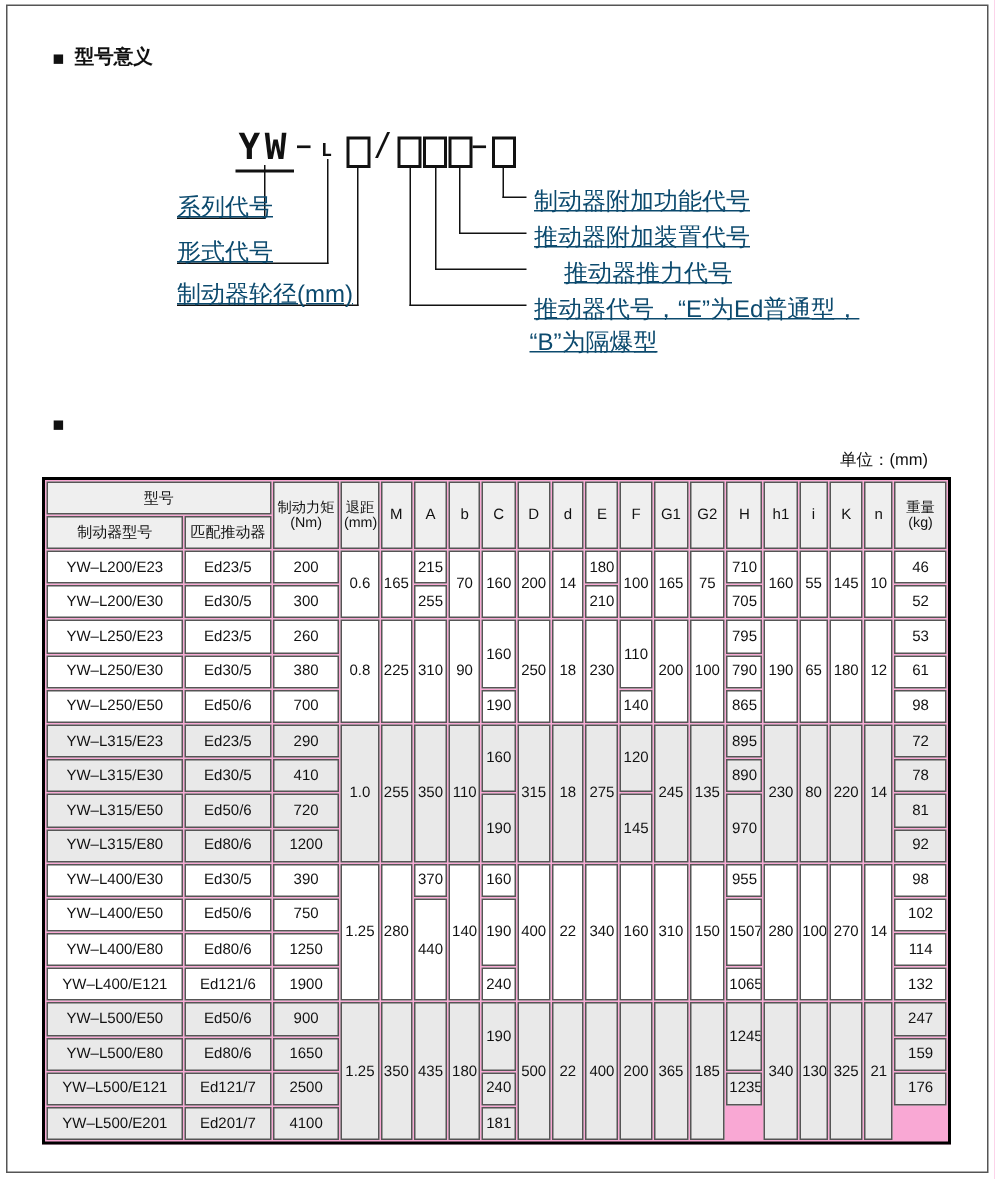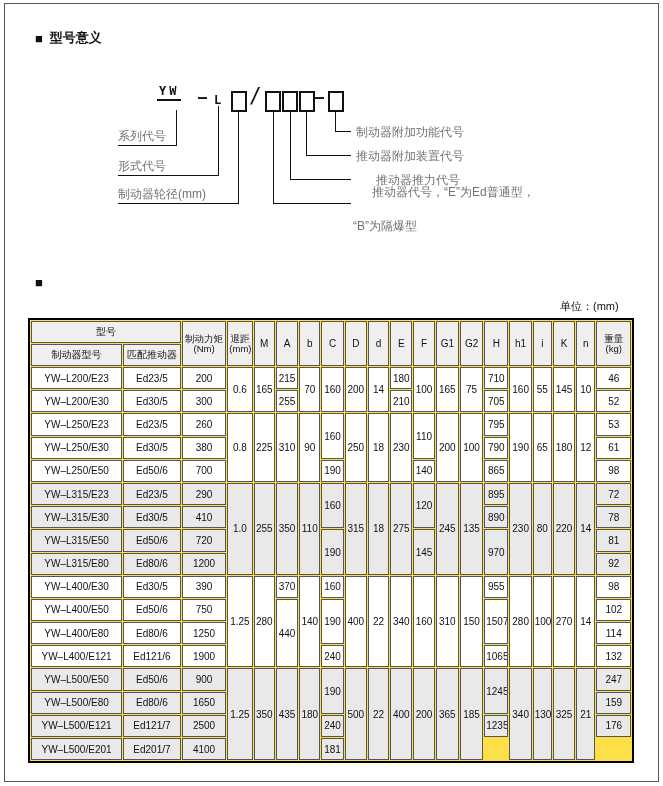--- a/index.html
+++ b/index.html
@@ -11,54 +11,54 @@
   .frame{position:absolute;left:4px;top:3px;right:4px;bottom:4px;border:1px solid #555;}
   .sec-title{position:absolute;display:flex;align-items:center;gap:7px;font-weight:bold;font-size:13px;color:#111;}
   .bullet{display:inline-block;font-size:13px;line-height:13px;}
   #title1{left:35px;top:29px;}
   #title2{left:35px;top:276px;}
   .unit-note{position:absolute;left:560px;top:287px;font-size:11px;color:#111;margin-top:12px;}
 
   
   .diagram{position:absolute;left:0;top:0;width:663px;height:260px;}
   .code-piece{position:absolute;font-family:"DejaVu Sans Mono","Liberation Mono",monospace;font-weight:bold;color:#111;}
-  .code-series{left:157px;top:84px;font-size:12px;letter-spacing:3px;border-bottom:2px solid #111;padding:0 2px 1px 2px;}
+  .code-series{left:157px;top:84px;font-size:24px;letter-spacing:3px;border-bottom:2px solid #111;padding:0 2px 1px 2px;}
   .code-dash1{left:198px;top:88px;font-size:15px;}
   .code-form{left:214px;top:93px;font-size:12px;}
   .code-slash{left:249px;top:84px;font-size:21px;font-weight:normal;}
   .code-dash2{left:315px;top:88px;font-size:15px;}
   .code-box{position:absolute;width:12px;height:17px;border:2px solid #111;background:#fff;}
   #box1{left:231px;top:91px;}
   #box2{left:265px;top:91px;}
   #box3{left:282px;top:91px;}
   #box4{left:299px;top:91px;}
   #box5{left:328px;top:91px;}
   .conn-left{position:absolute;border-right:1px solid #111;border-bottom:1px solid #111;}
   .conn-right{position:absolute;border-left:1px solid #111;border-bottom:1px solid #111;}
   #conn-l1{left:118px;top:110px;width:58px;height:35px;}
   #conn-l2{left:118px;top:106px;width:100px;height:69px;}
   #conn-l3{left:118px;top:110px;width:120px;height:93px;}
   #conn-r1{left:335px;top:111px;width:15px;height:20px;}
   #conn-r2{left:306px;top:111px;width:44px;height:44px;}
   #conn-r3{left:290px;top:111px;width:60px;height:68px;}
   #conn-r4{left:273px;top:111px;width:77px;height:92px;}
-  .dlabel{position:absolute;font-size:12px;color:#737373;white-space:nowrap;}
+  .dlabel{position:absolute;font-size:16px;color:#0c4a6e;white-space:nowrap;text-decoration:underline;}
   #lab-l1{left:118px;top:128px;}
   #lab-l2{left:118px;top:158px;}
   #lab-l3{left:118px;top:186px;}
   #lab-r1{left:356px;top:124px;}
   #lab-r2{left:356px;top:148px;}
   #lab-r3{left:376px;top:172px;}
-  #lab-r4{left:356px;top:184px;margin-left:16px;}
+  #lab-r4{left:356px;top:196px;}
   #lab-r5{left:353px;top:218px;}
 
   
   .spec-table{
     position:absolute;left:28px;top:318px;width:606px;
-    border-collapse:separate;border-spacing:1px;background:#fde047;
+    border-collapse:separate;border-spacing:1px;background:#f9a8d4;
     border:2px solid #000;table-layout:fixed;
   }
   .spec-table th,.spec-table td{
     border:1px solid #555;text-align:center;vertical-align:middle;
     font-size:10px;padding:0 1px;overflow:hidden;white-space:nowrap;
   }
   .spec-table th{background:#efefef;font-weight:normal;color:#111;height:20px;}
   .spec-table td{height:20.2px;background:#fff;color:#111;}
   .spec-table tr.shaded td{background:#e9e9e9;}
   .hdr2{line-height:10px;}

